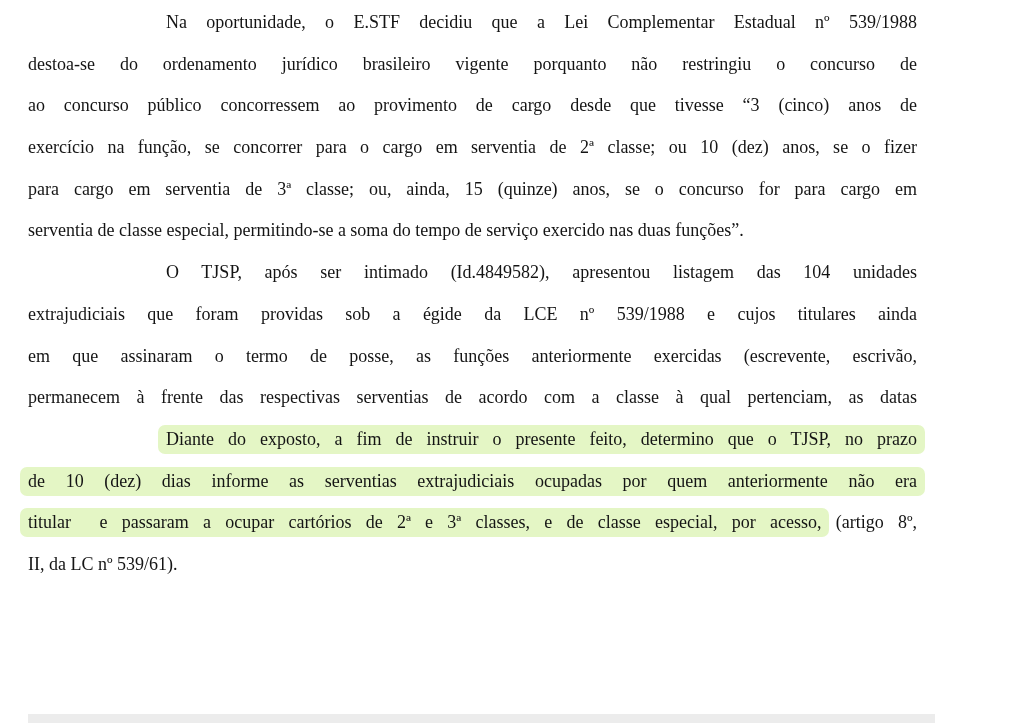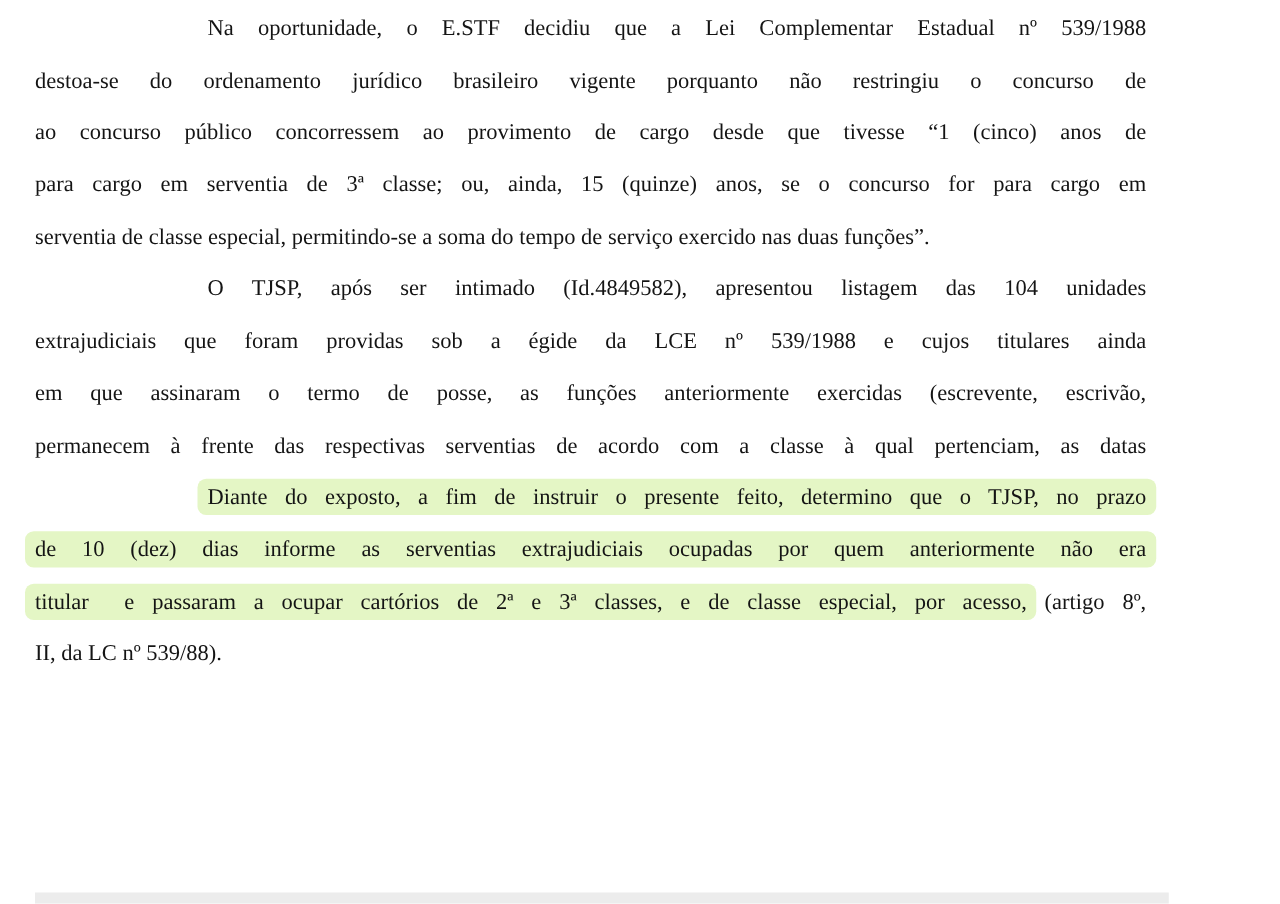--- a/index.html
+++ b/index.html
@@ -40,29 +40,30 @@
     background: #ececec;
   }
 </style>
 </head>
 <body>
 
 <div class="page">
 
   <div class="line indent">Na oportunidade, o E.STF decidiu que a Lei Complementar Estadual nº 539/1988</div>
   <div class="line">destoa-se do ordenamento jurídico brasileiro vigente porquanto não restringiu o concurso de</div>
-  <div class="line">ao concurso público concorressem ao provimento de cargo desde que tivesse “1 (cinco) anos de</div>
+  <div class="line">ao concurso público concorressem ao provimento de cargo desde que tivesse “3 (cinco) anos de</div>
+  <div class="line">exercício na função, se concorrer para o cargo em serventia de 2ª classe; ou 10 (dez) anos, se o fizer</div>
   <div class="line">para cargo em serventia de 3ª classe; ou, ainda, 15 (quinze) anos, se o concurso for para cargo em</div>
   <div class="line end">serventia de classe especial, permitindo-se a soma do tempo de serviço exercido nas duas funções”.</div>
 
   <div class="line indent">O TJSP, após ser intimado (Id.4849582), apresentou listagem das 104 unidades</div>
   <div class="line">extrajudiciais que foram providas sob a égide da LCE nº 539/1988 e cujos titulares ainda</div>
   <div class="line">em que assinaram o termo de posse, as funções anteriormente exercidas (escrevente, escrivão,</div>
   <div class="line">permanecem à frente das respectivas serventias de acordo com a classe à qual pertenciam, as datas</div>
 
   <div class="line indent"><span class="hl">Diante do exposto, a fim de instruir o presente feito, determino que o TJSP, no prazo</span></div>
   <div class="line"><span class="hl">de 10 (dez) dias informe as serventias extrajudiciais ocupadas por quem anteriormente não era</span></div>
   <div class="line"><span class="hl">titular&nbsp; e passaram a ocupar cartórios de 2ª e 3ª classes, e de classe especial, por acesso,</span><span> (artigo 8º,</span></div>
-  <div class="line end">II, da LC nº 539/88).</div>
+  <div class="line end">II, da LC nº 539/61).</div>
 
 
   <div class="page-edge"></div>
 </div>
 
 </body></html>

